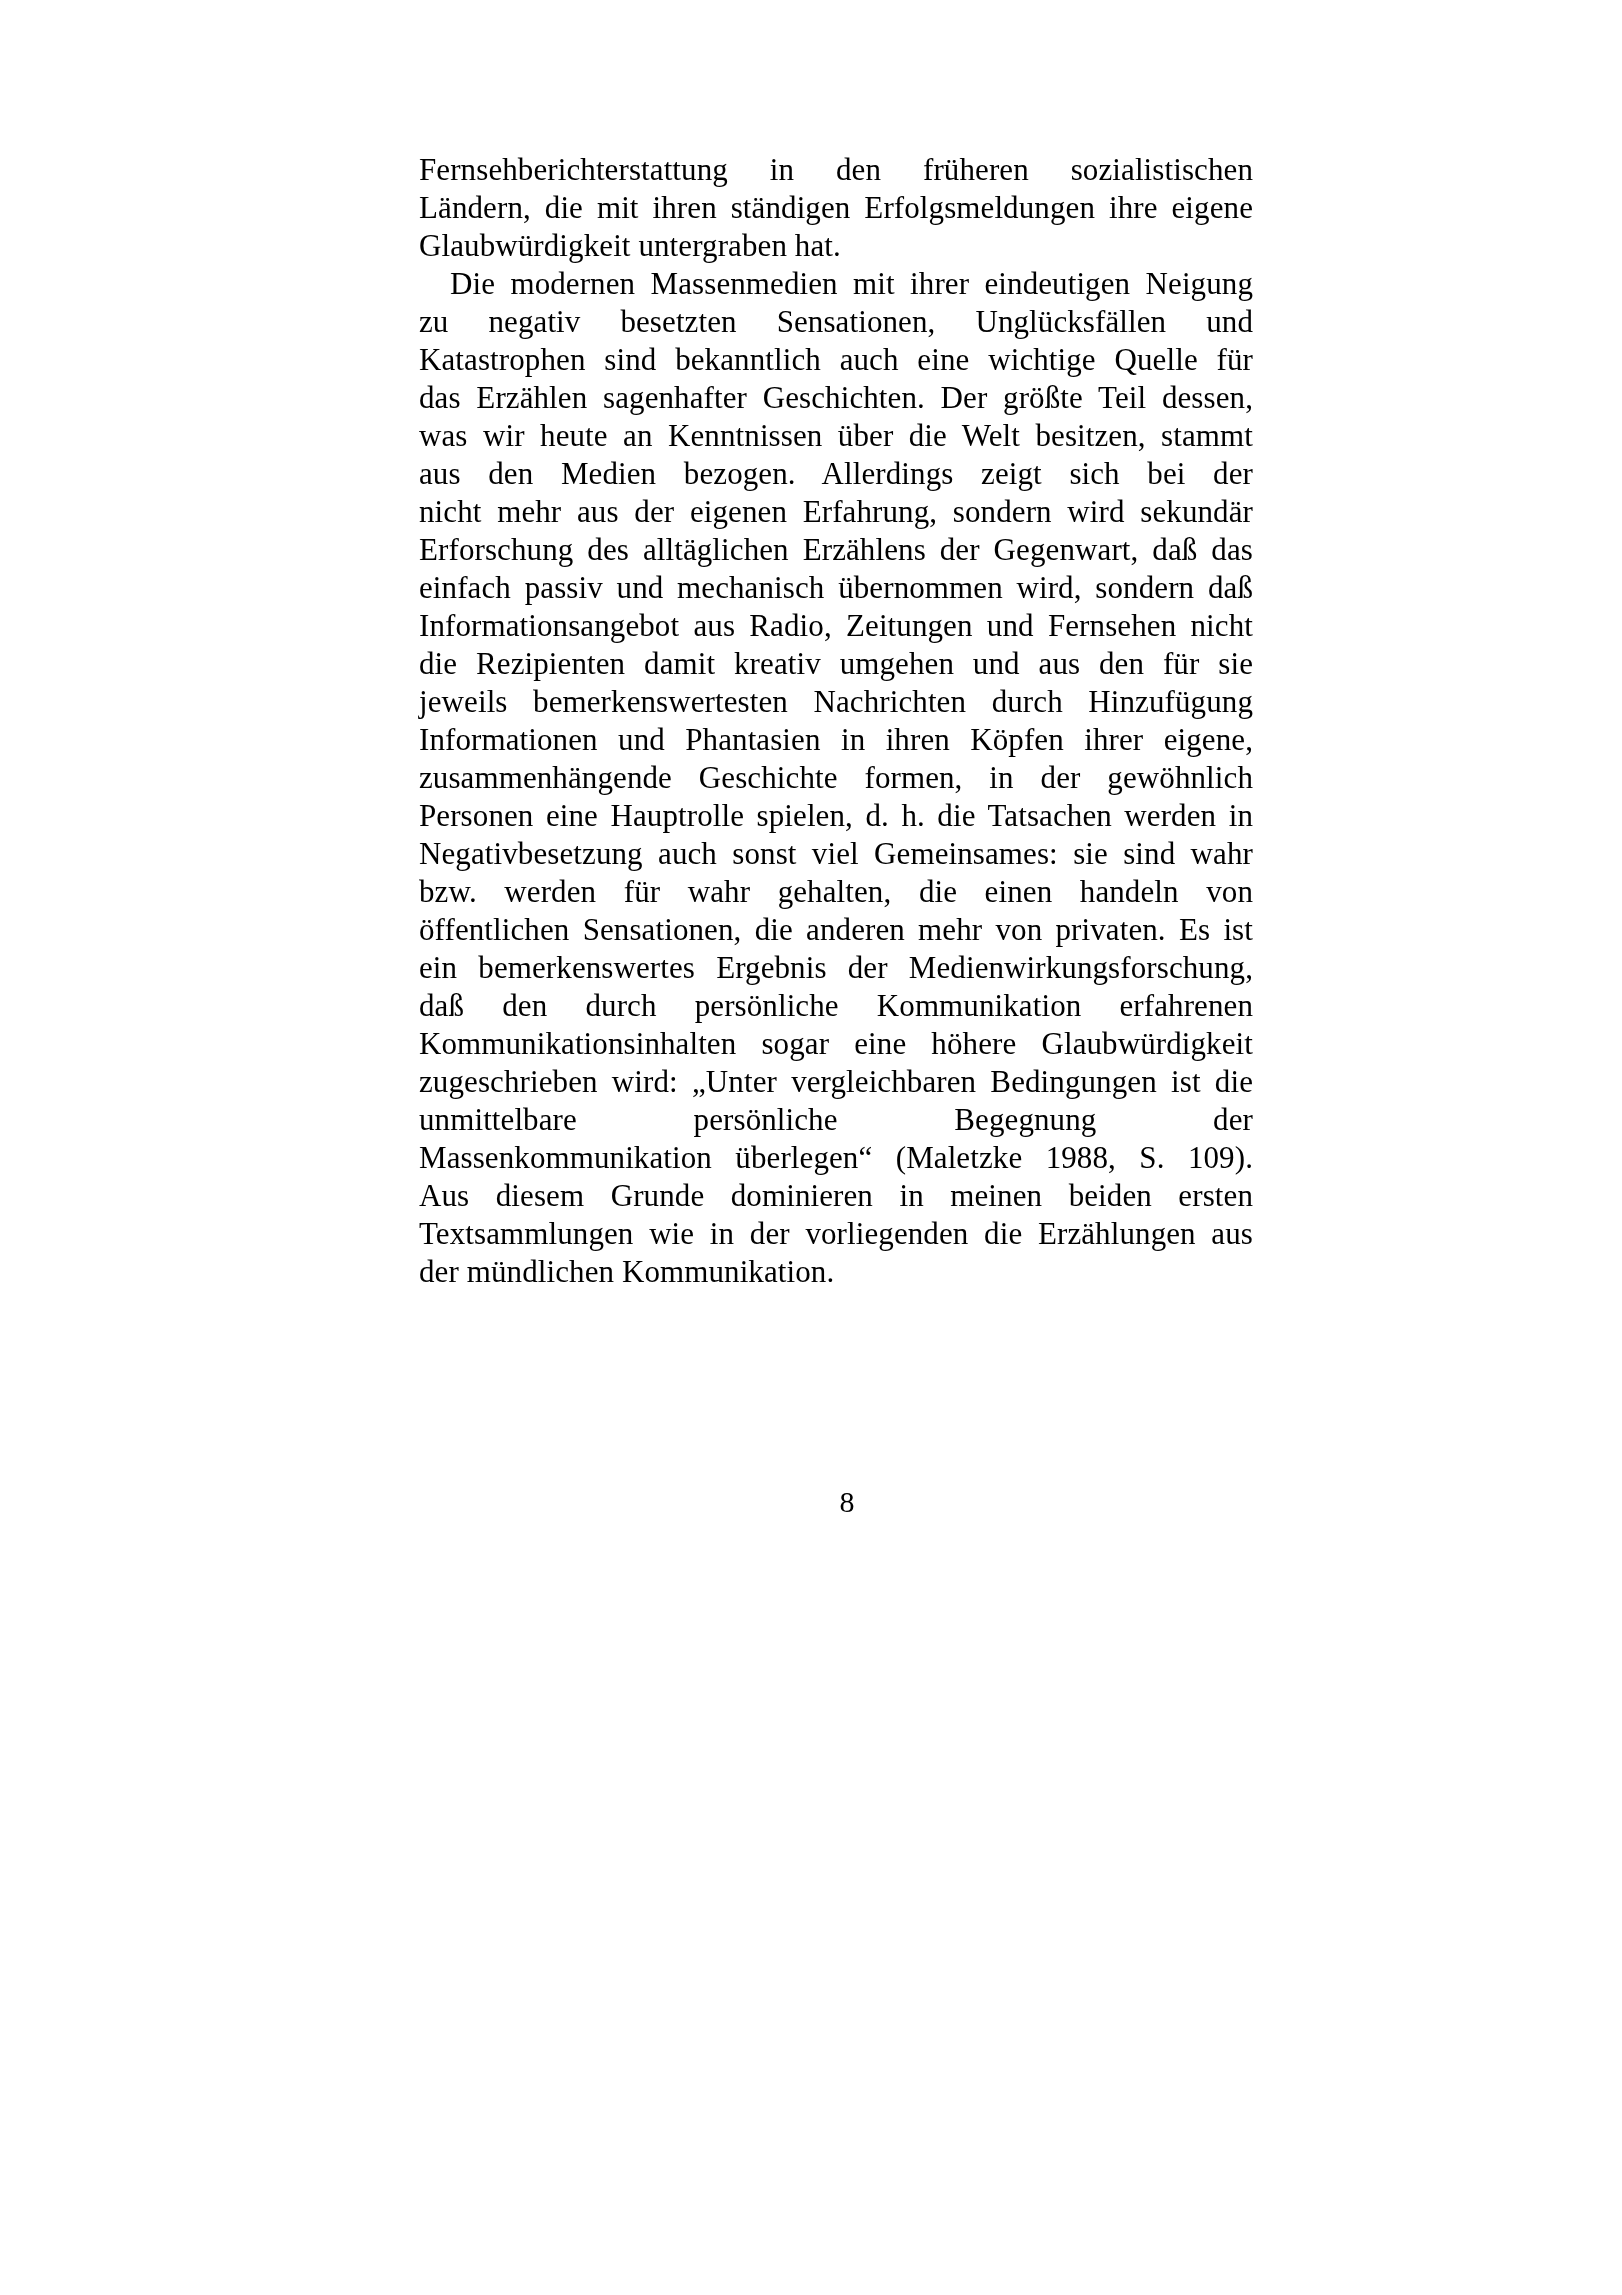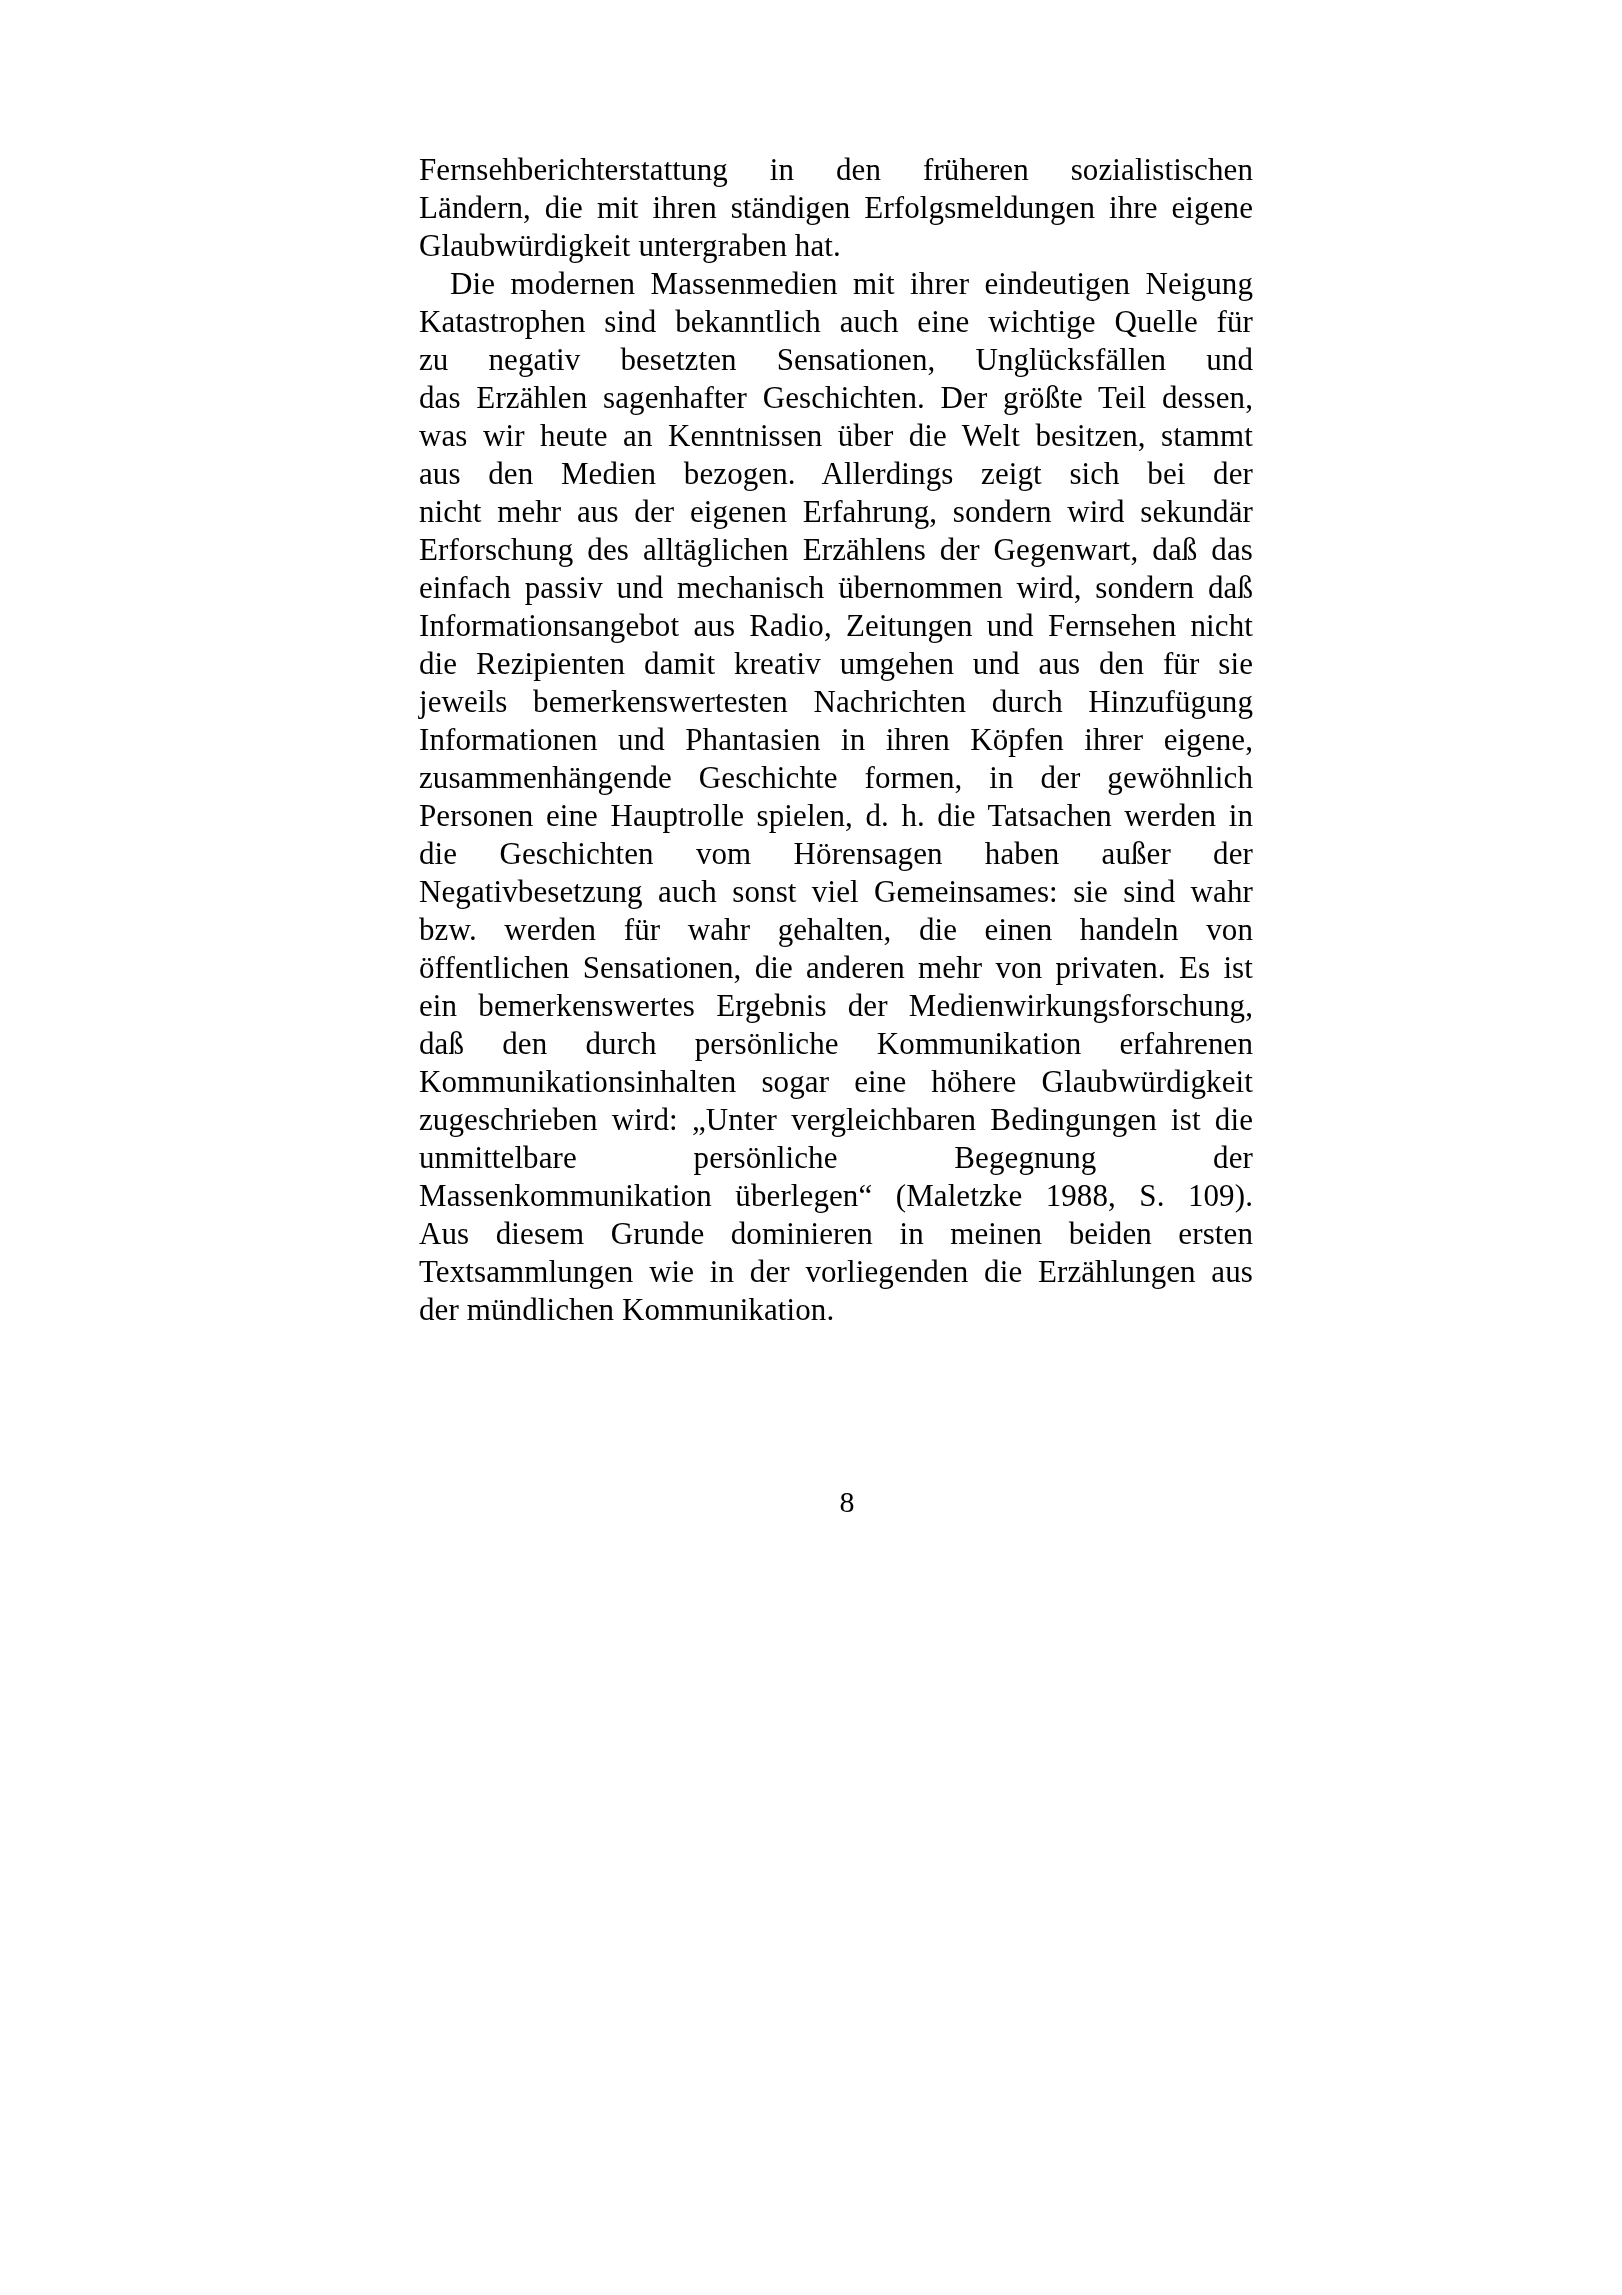--- a/index.html
+++ b/index.html
@@ -57,35 +57,34 @@
 
 <div class="page">
   <div class="text-block" id="text-block">
       <div class="paragraph">
         <div class="line">Fernsehberichterstattung in den früheren sozialistischen</div>
         <div class="line">Ländern, die mit ihren ständigen Erfolgsmeldungen ihre eigene</div>
         <div class="line last">Glaubwürdigkeit untergraben hat.</div>
       </div>
       <div class="paragraph">
         <div class="line indent">Die modernen Massenmedien mit ihrer eindeutigen Neigung</div>
+        <div class="line">zu negativ besetzten Sensationen, Unglücksfällen und</div>
         <div class="line">Katastrophen sind bekanntlich auch eine wichtige Quelle für</div>
-        <div class="line">zu negativ besetzten Sensationen, Unglücksfällen und</div>
         <div class="line">das Erzählen sagenhafter Geschichten. Der größte Teil dessen,</div>
         <div class="line">was wir heute an Kenntnissen über die Welt besitzen, stammt</div>
         <div class="line">aus den Medien bezogen. Allerdings zeigt sich bei der</div>
         <div class="line">nicht mehr aus der eigenen Erfahrung, sondern wird sekundär</div>
         <div class="line">Erforschung des alltäglichen Erzählens der Gegenwart, daß das</div>
         <div class="line">einfach passiv und mechanisch übernommen wird, sondern daß</div>
         <div class="line">Informationsangebot aus Radio, Zeitungen und Fernsehen nicht</div>
         <div class="line">die Rezipienten damit kreativ umgehen und aus den für sie</div>
         <div class="line">jeweils bemerkenswertesten Nachrichten durch Hinzufügung</div>
         <div class="line">Informationen und Phantasien in ihren Köpfen ihrer eigene,</div>
         <div class="line">zusammenhängende Geschichte formen, in der gewöhnlich</div>
         <div class="line">Personen eine Hauptrolle spielen, d. h. die Tatsachen werden in</div>
-        <div class="line">die Geschichten vom Hörensagen haben außer der</div>
         <div class="line">Negativbesetzung auch sonst viel Gemeinsames: sie sind wahr</div>
         <div class="line">bzw. werden für wahr gehalten, die einen handeln von</div>
         <div class="line">öffentlichen Sensationen, die anderen mehr von privaten. Es ist</div>
         <div class="line">ein bemerkenswertes Ergebnis der Medienwirkungsforschung,</div>
         <div class="line">daß den durch persönliche Kommunikation erfahrenen</div>
         <div class="line">Kommunikationsinhalten sogar eine höhere Glaubwürdigkeit</div>
         <div class="line">zugeschrieben wird: „Unter vergleichbaren Bedingungen ist die</div>
         <div class="line">unmittelbare persönliche Begegnung der</div>
         <div class="line">Massenkommunikation überlegen“ (Maletzke 1988, S. 109).</div>
         <div class="line">Aus diesem Grunde dominieren in meinen beiden ersten</div>

